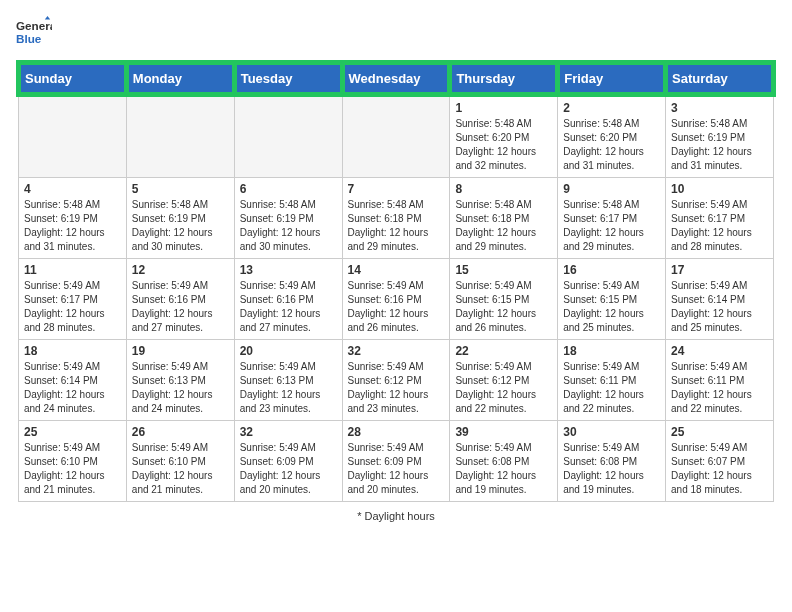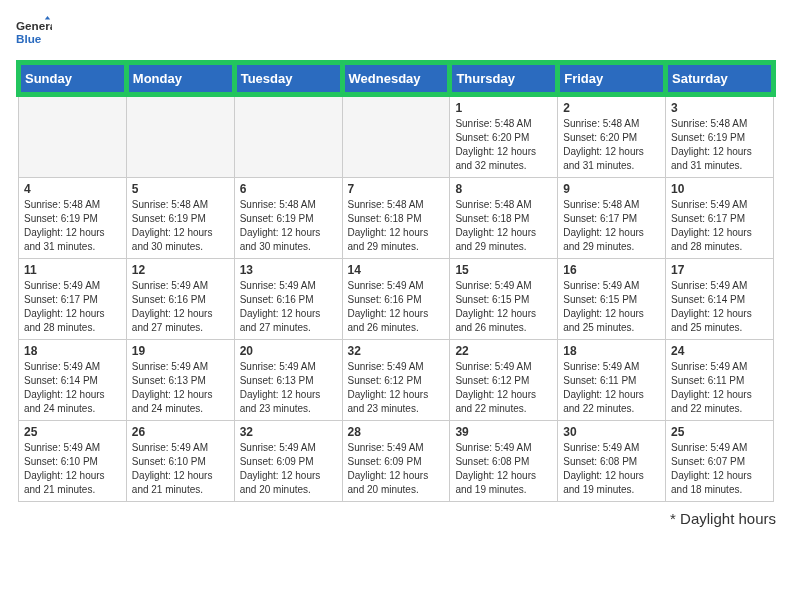--- a/index.html
+++ b/index.html
@@ -71,23 +71,23 @@
       display: block;
       margin-bottom: 2px;
     }
     .day-info {
       font-size: 10px;
       color: #333;
       line-height: 1.4;
     }
     .footer-note {
       margin-top: 8px;
-      font-size: 15px;
-      color: #333;
-      text-align: right;
+      font-size: 11px;
+      color: #333;
+      text-align: center;
     }
   </style>
 </head>
 <body>
 
 <div class="header-section">
   <div class="logo">
     <svg class="logo-icon" viewBox="0 0 40 40">
     <text x="0" y="16" font-size="13" font-weight="bold" fill="#333">General</text>
     <text x="0" y="30" font-size="13" font-weight="bold" fill="#2b6bbf">Blue</text>

